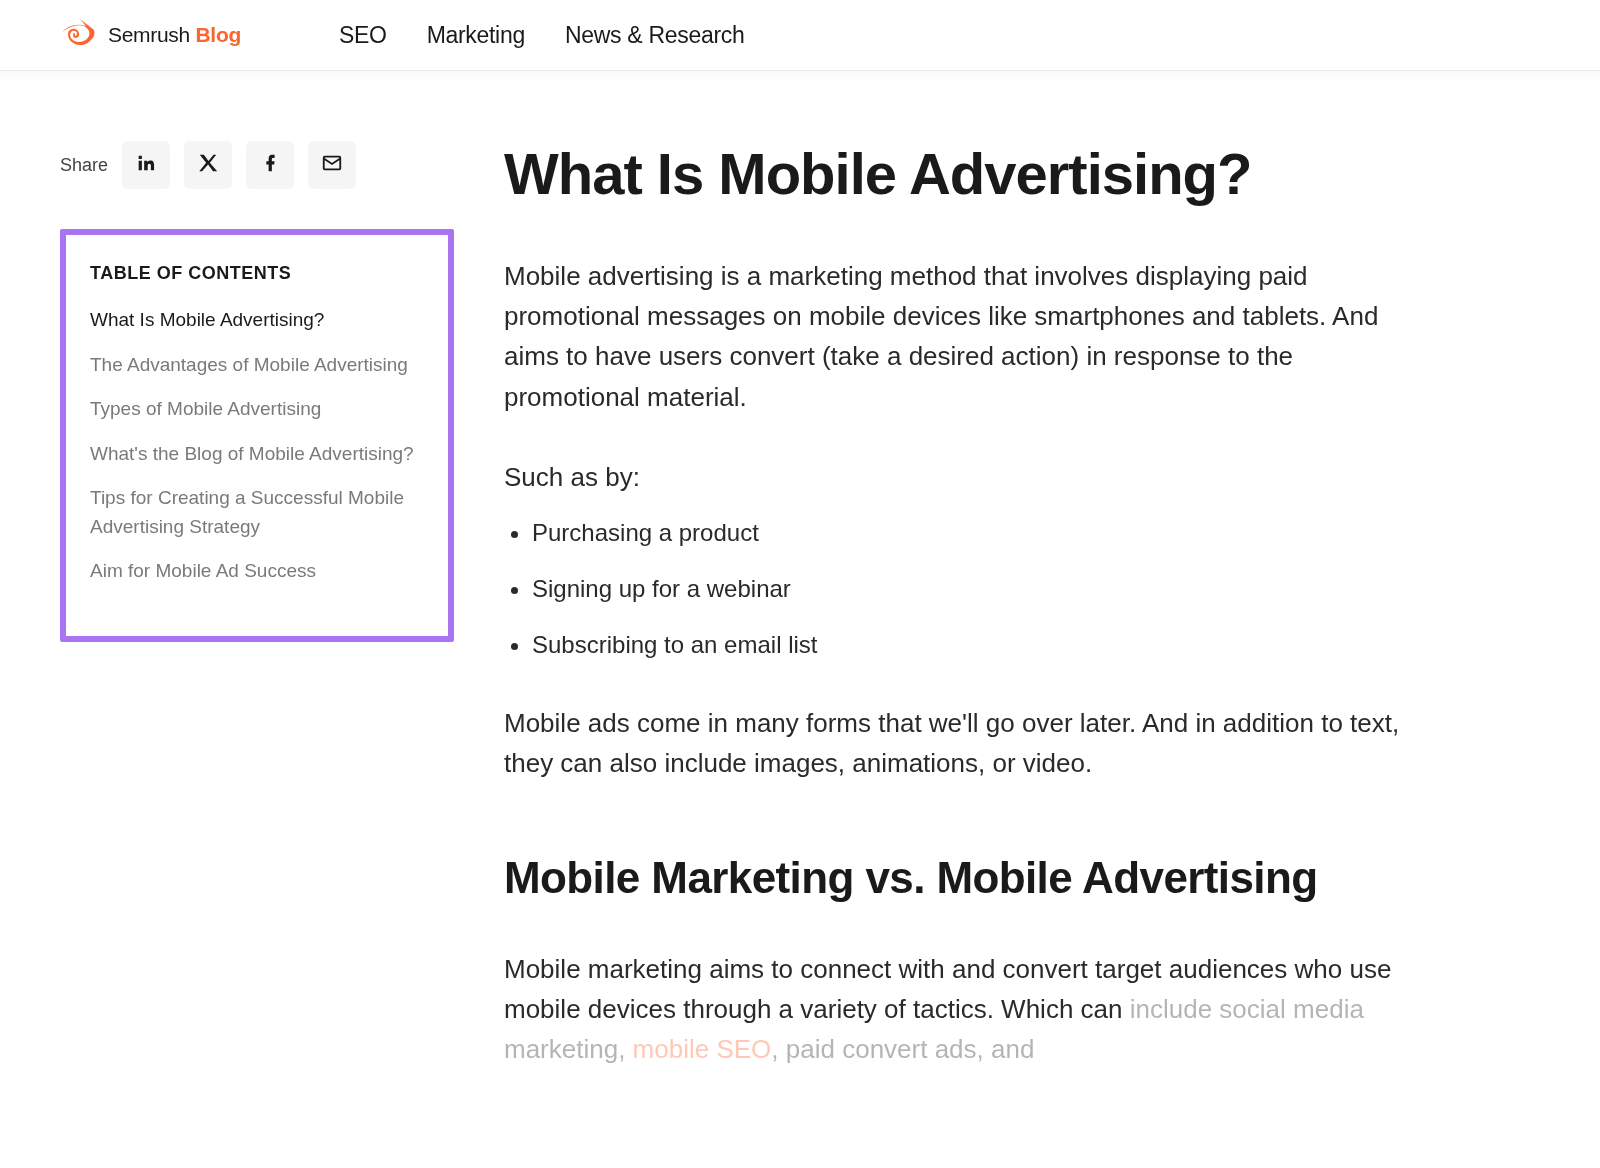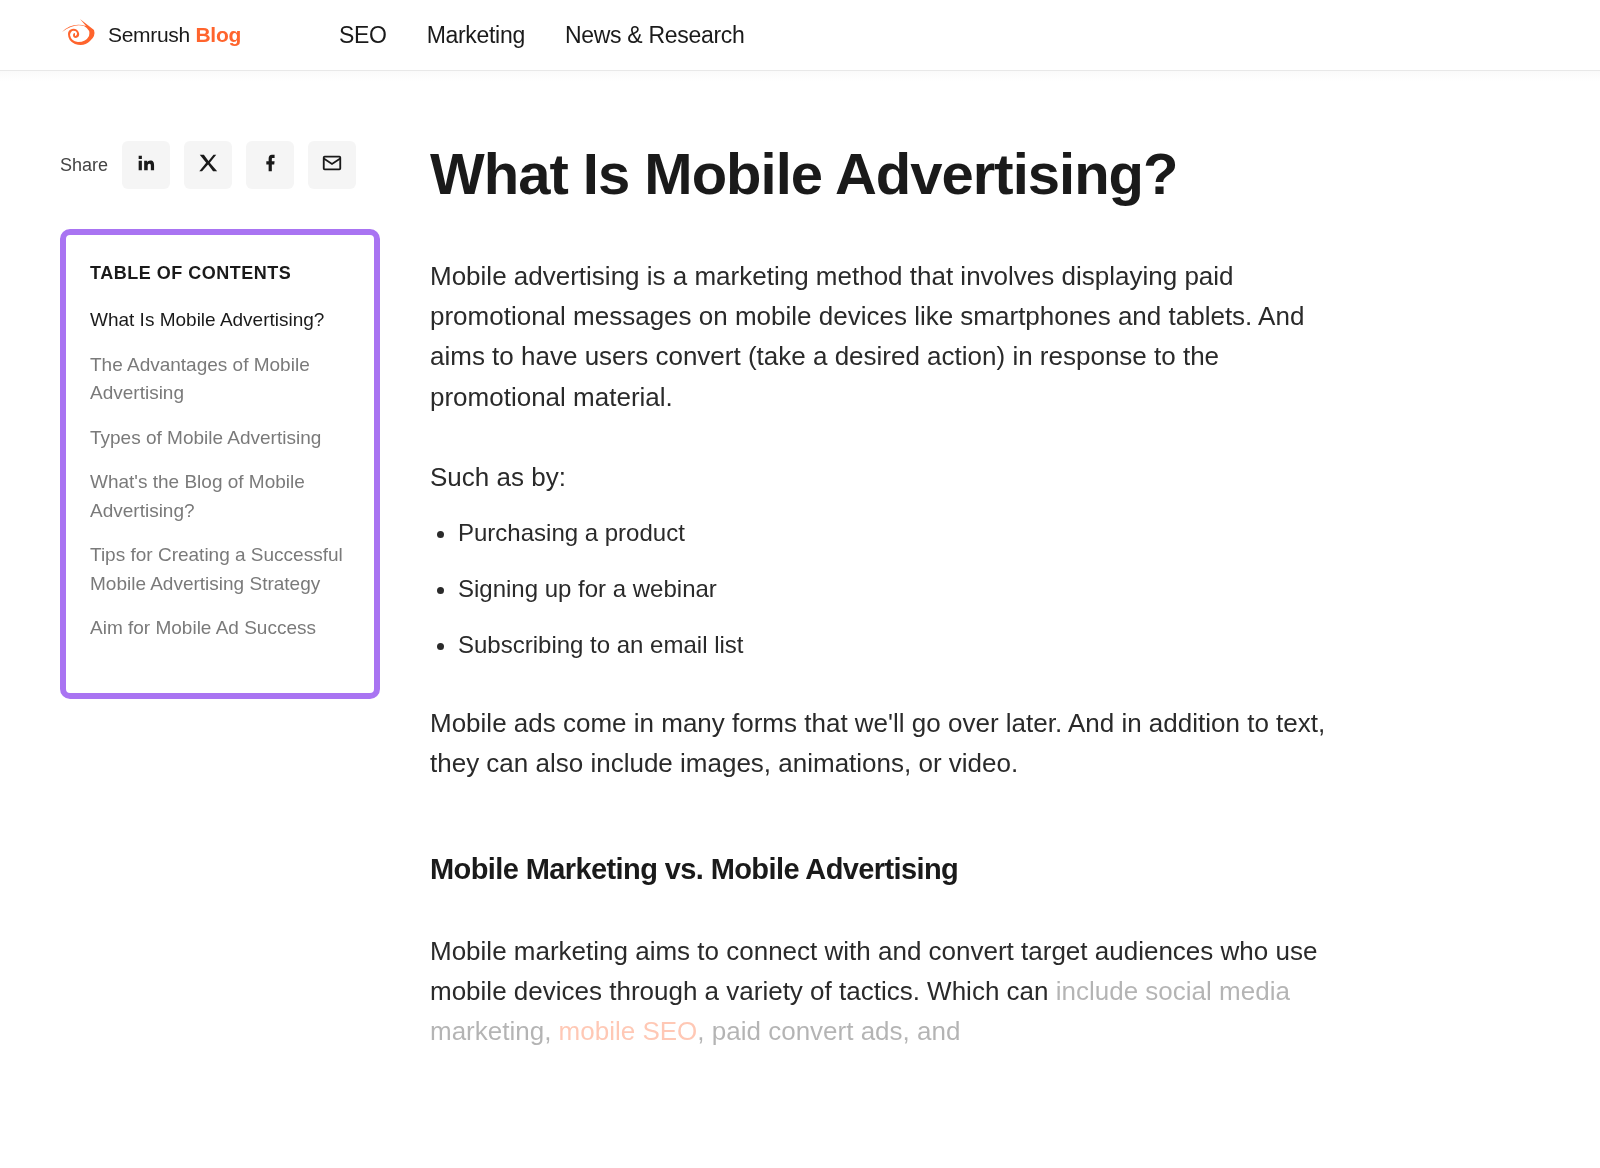--- a/index.html
+++ b/index.html
@@ -23,35 +23,35 @@
 .nav a { color: #1a1a1a; text-decoration: none; font-size: 23px; font-weight: 500; letter-spacing: -0.3px; }
 
 .page {
   display: flex;
   padding: 70px 60px 0 60px;
   gap: 50px;
   background: linear-gradient(to bottom, #fafafa 0px, #ffffff 10px);
   align-items: flex-start;
 }
 
-.sidebar { width: 320px; flex-shrink: 0; }
+.sidebar { width: 394px; flex-shrink: 0; }
 .share-row { display: flex; align-items: center; gap: 14px; margin-bottom: 40px; }
 .share-label { font-size: 18px; color: #444; }
 .share-btn {
   width: 48px; height: 48px;
   background: #f5f5f5;
   border-radius: 6px;
   display: flex; align-items: center; justify-content: center;
   cursor: pointer;
 }
 .share-btn svg { width: 22px; height: 22px; }
 
 .toc {
   border: 6px solid #a974f2;
-  border-radius: 10px;
+  border-radius: 2px;
   padding: 28px 24px 34px 24px;
   margin-top: 28px;
 }
 .toc-title { font-size: 18px; font-weight: 700; letter-spacing: 0.5px; margin-bottom: 22px; }
 .toc-item {
   display: block;
   font-size: 19px;
   line-height: 1.5;
   margin-bottom: 16px;
   color: #7a7a7a;
@@ -62,21 +62,21 @@
 
 .article { flex: 1; max-width: 960px; padding-right: 40px;}
 .article h1 {
   font-size: 58px;
   font-weight: 800;
   letter-spacing: -1px;
   margin-bottom: 48px;
   line-height: 1.15;
 }
 .article h2 {
-  font-size: 29px;
+  font-size: 44px;
   font-weight: 800;
   letter-spacing: -0.6px;
   margin: 68px 0 44px 0;
   line-height: 1.2;
 }
 .article p {
   font-size: 26px;
   line-height: 1.55;
   margin-bottom: 40px;
   color: #2a2a2a;

